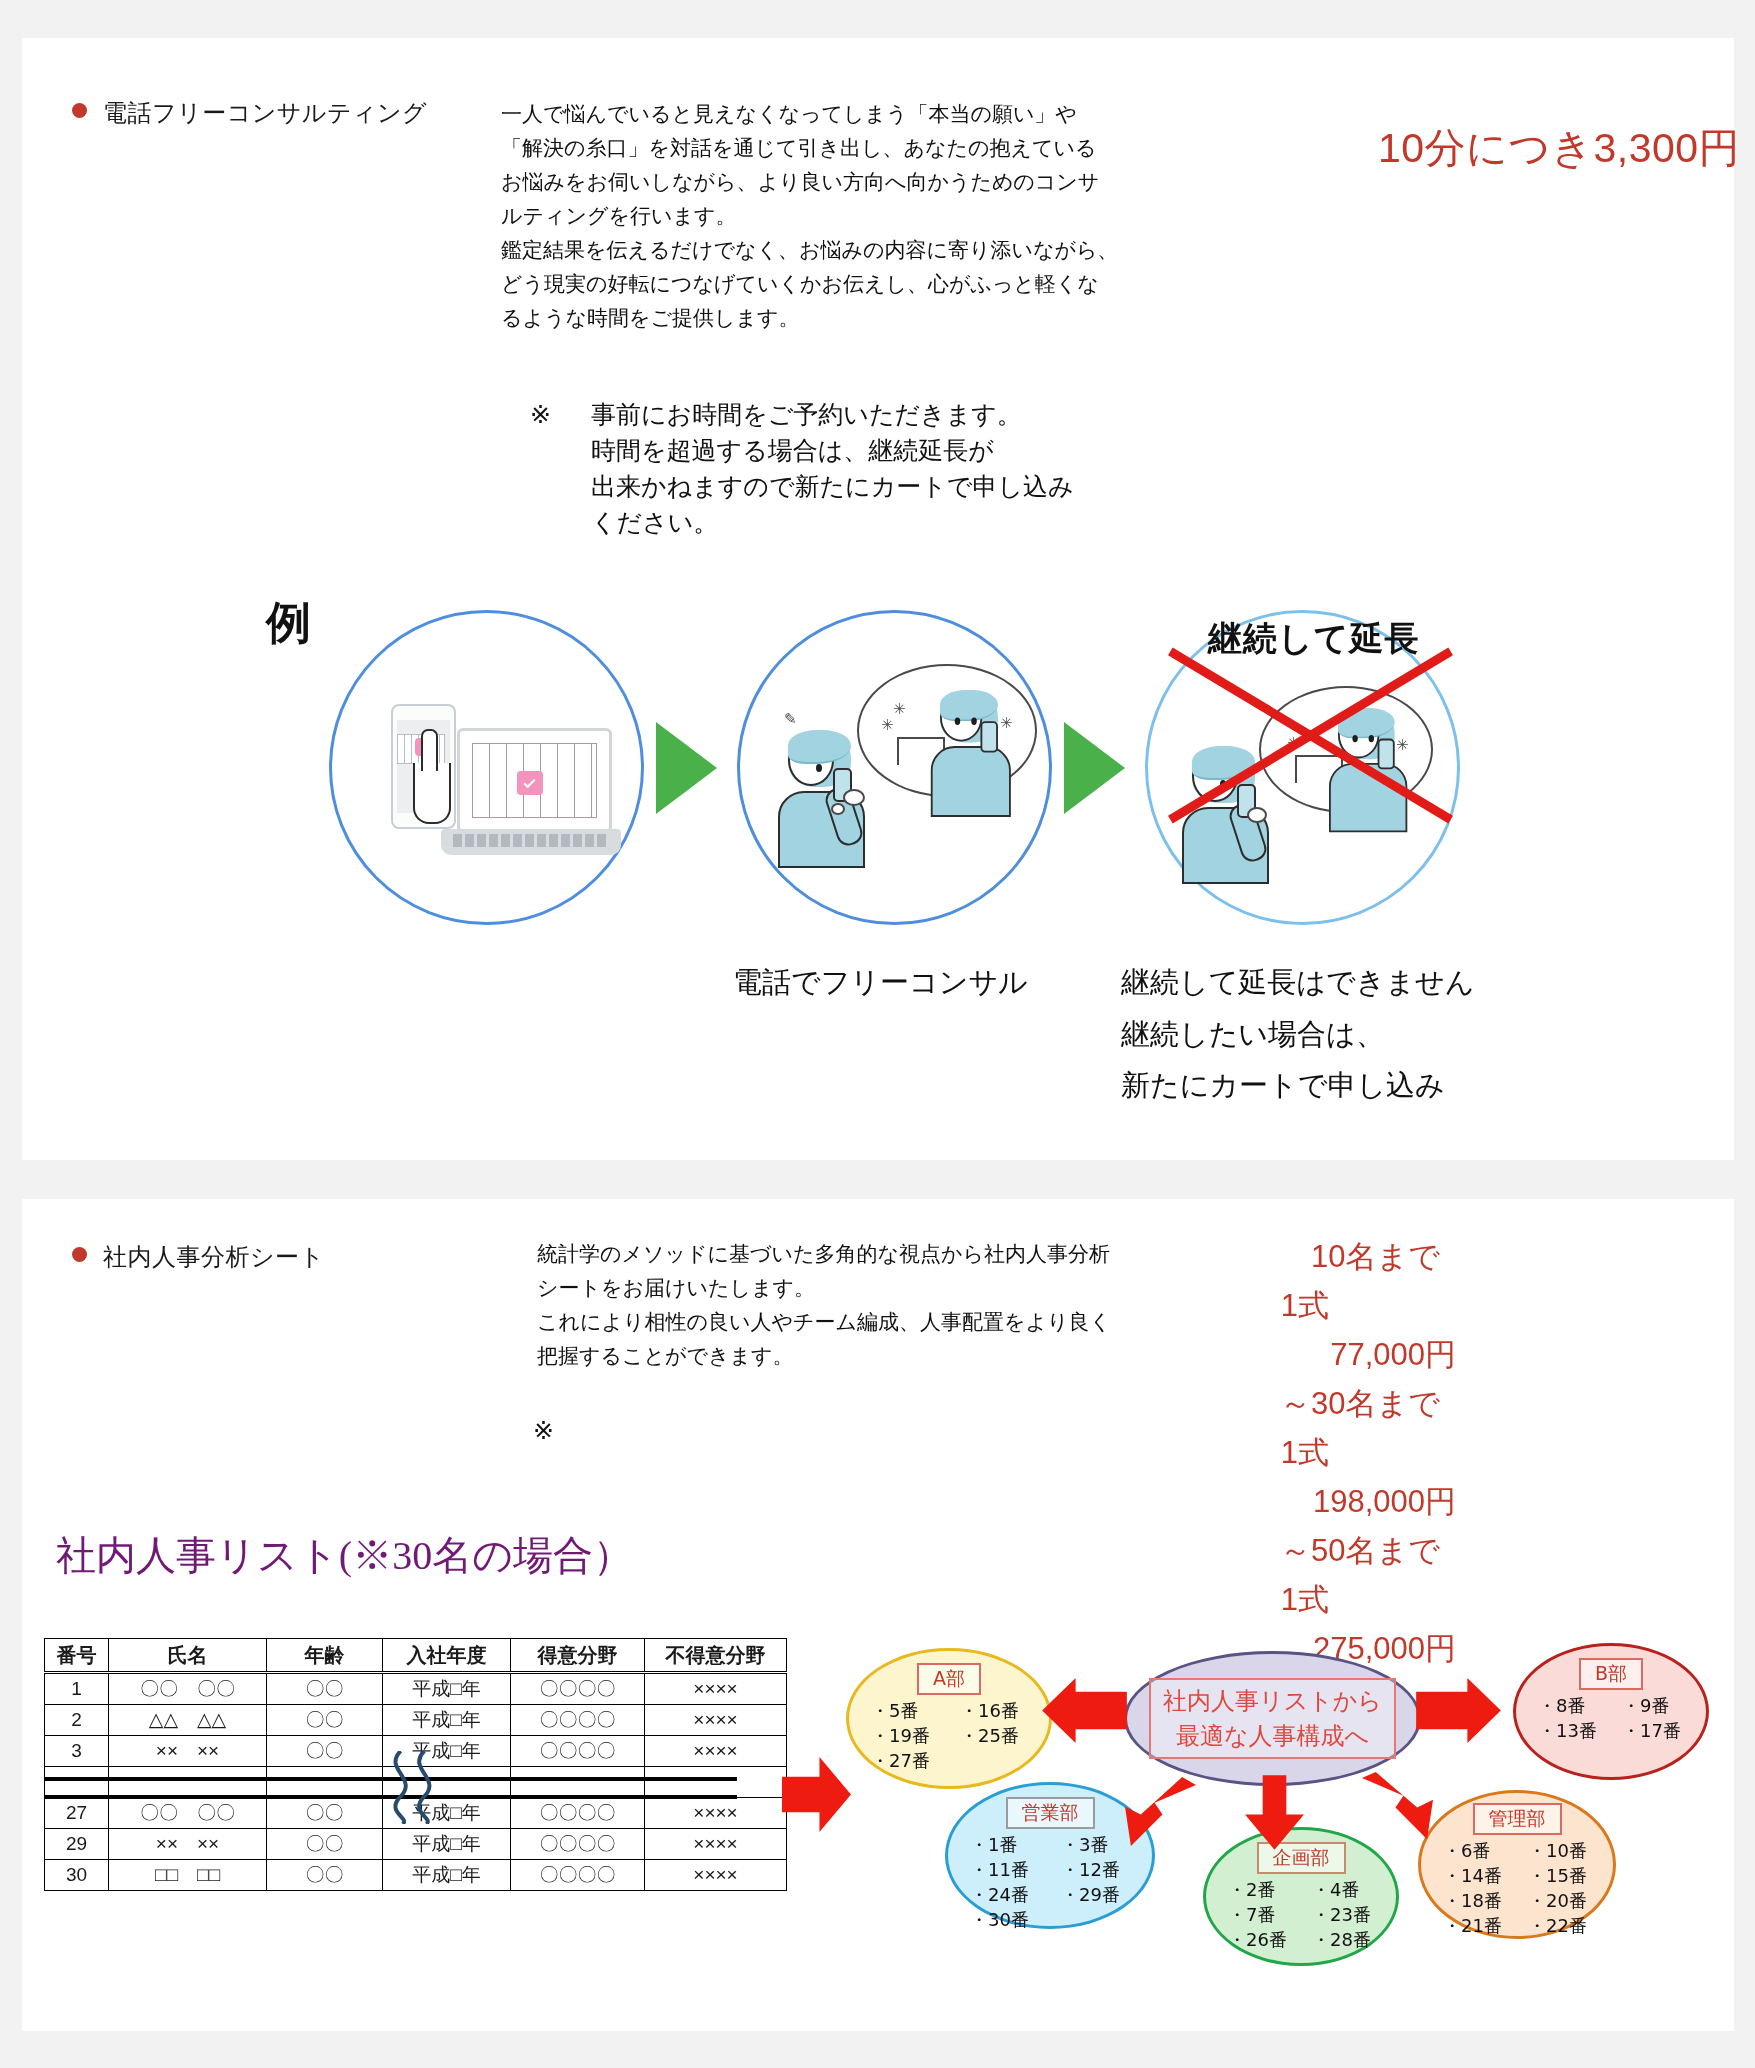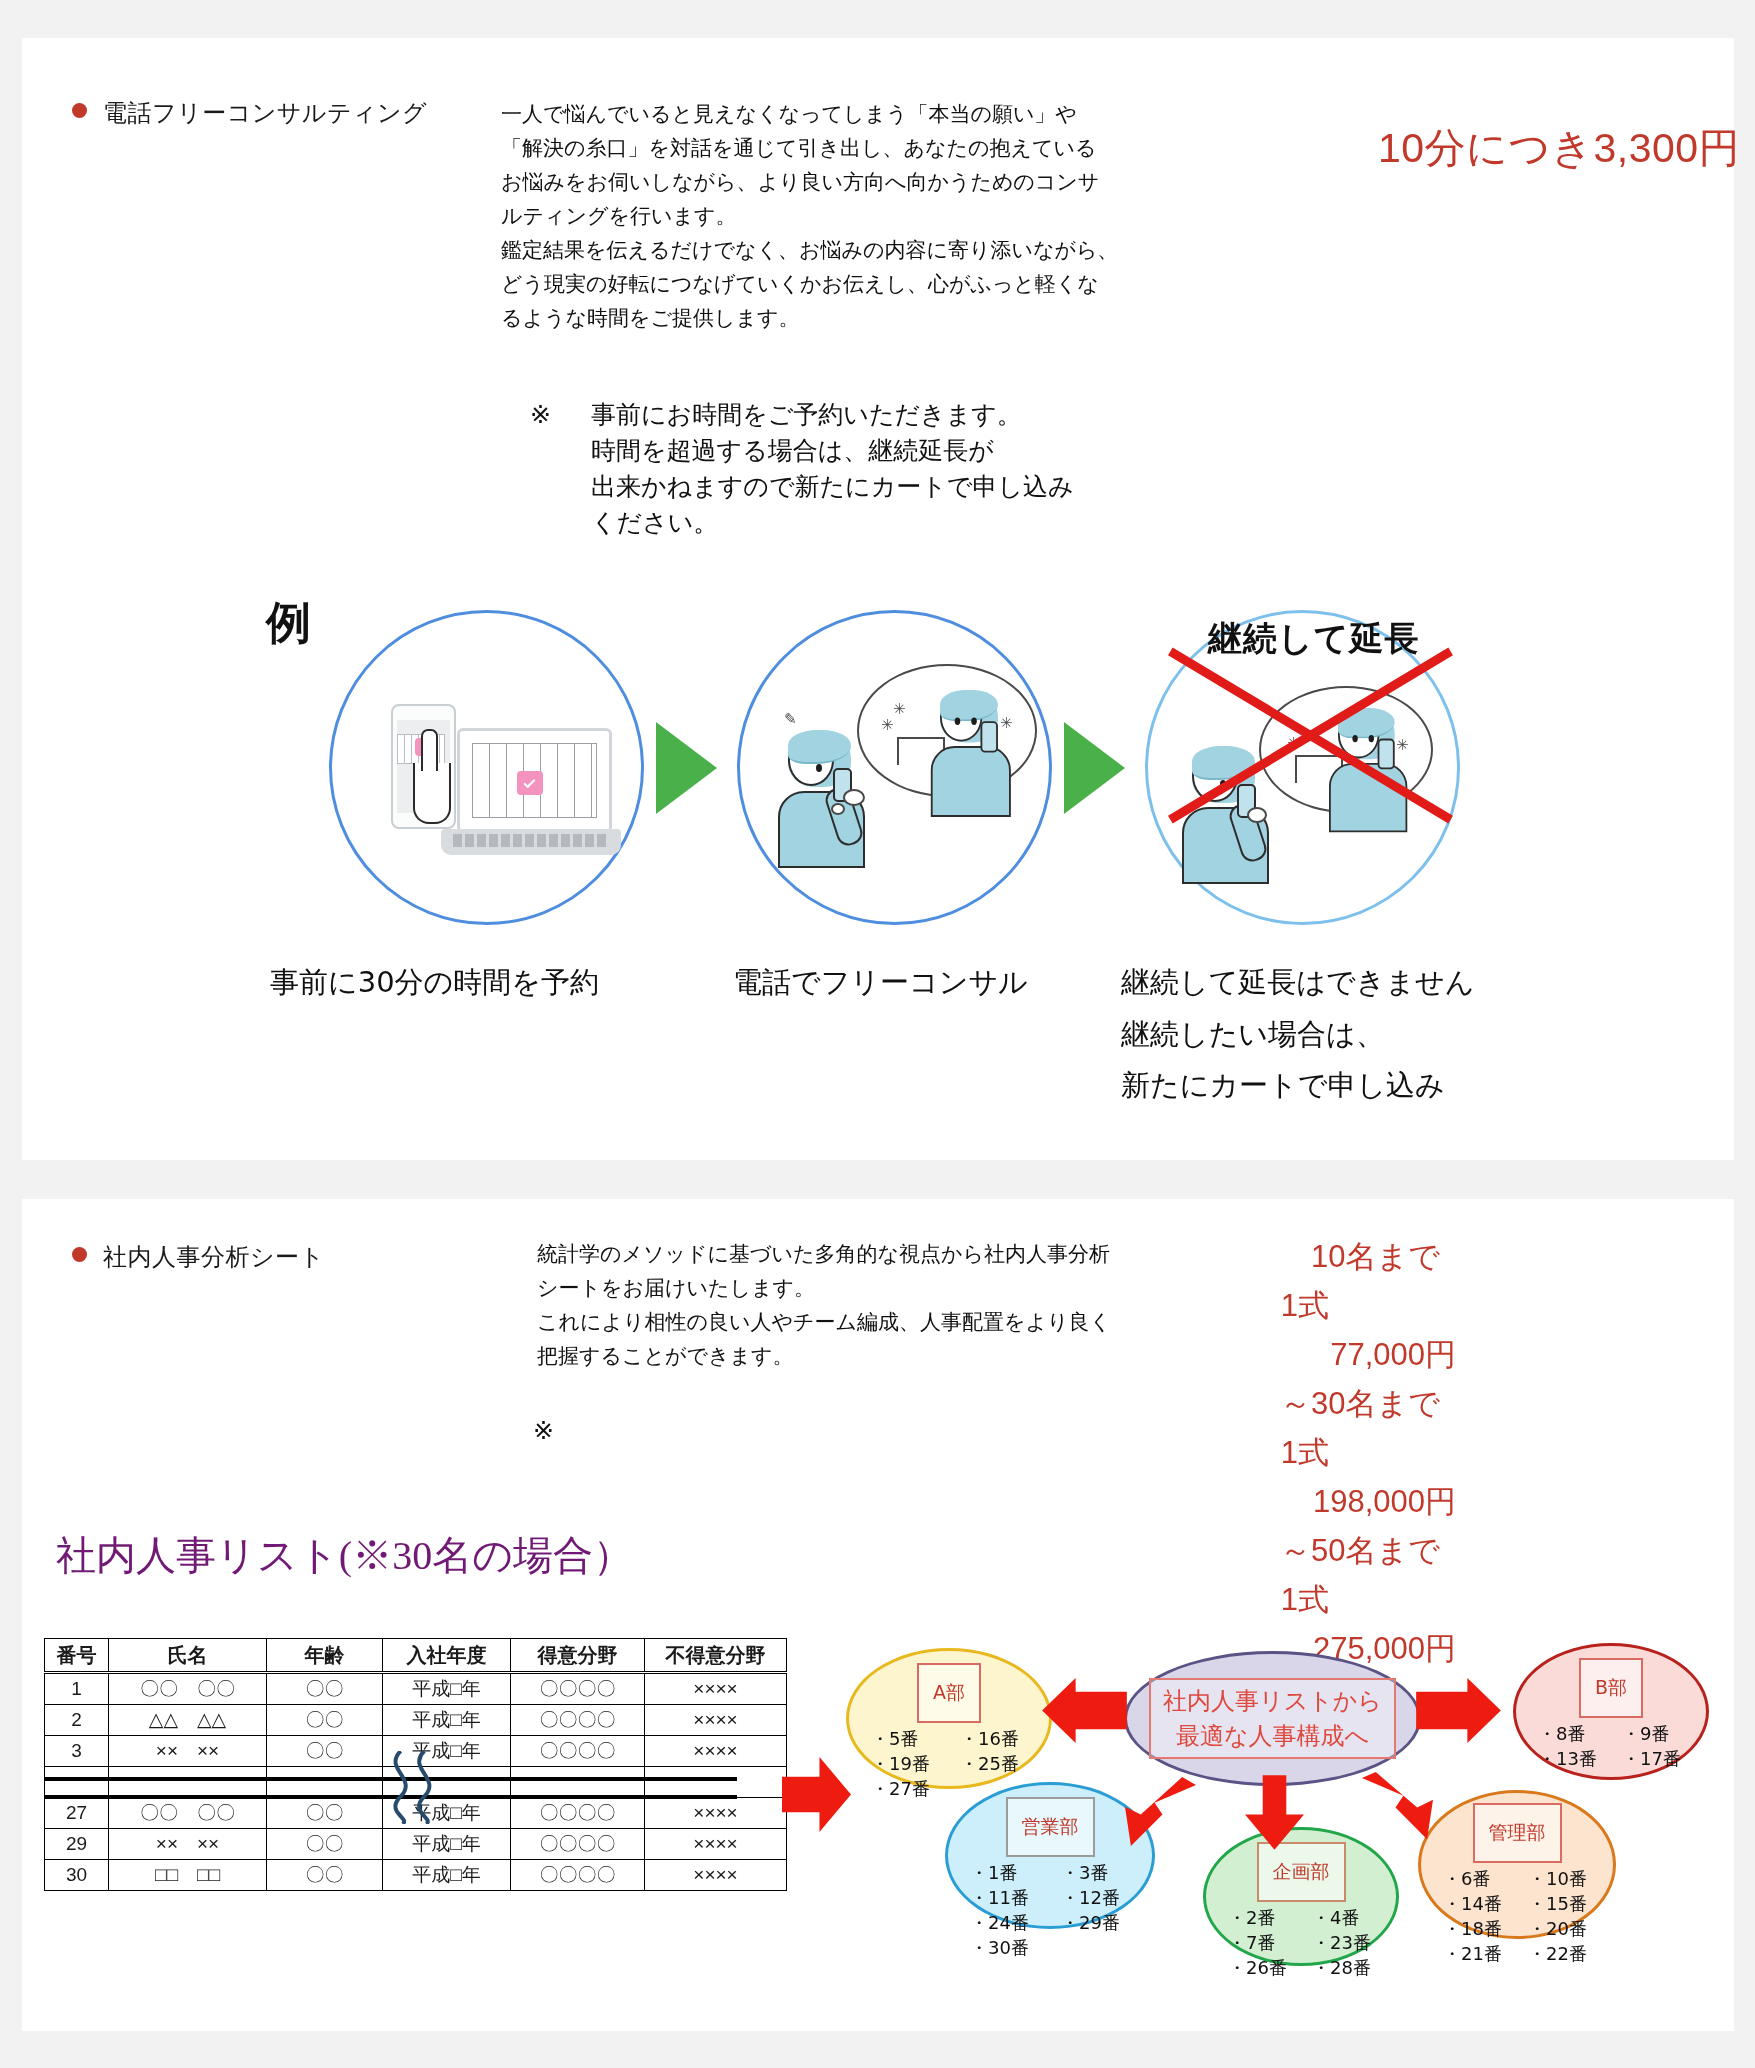--- a/index.html
+++ b/index.html
@@ -347,21 +347,21 @@
 
   
   .dept {
     position:absolute;
     border-radius: 50%;
     box-sizing: border-box;
     text-align:center;
   }
   .dept-label {
     display:inline-block;
-    padding: 15px 14px;
+    padding: 1px 14px;
     font-size: 19px;
     color: #c0392b;
     background: rgba(255,255,255,.55);
     font-family:"DejaVu Sans", sans-serif;
     white-space: nowrap;
     text-align: center;
   }
   .dept-items {
     display:grid;
     grid-template-columns: 1fr 1fr;
@@ -524,21 +524,20 @@
     </div>
     <div class="tdot" style="left:99px; top:194px; width:16px; height:12px;"></div>
   </div>
 
   <div class="x-caption" style="left:1186px; top:578px;">継続して延長</div>
   <div class="red-x-line" style="left:1125px; top:693px; width:327px;
        transform: rotate(31deg);"></div>
   <div class="red-x-line" style="left:1125px; top:693px; width:327px;
        transform: rotate(-31deg);"></div>
 
-  <div class="bub-caption" style="left:248px; top:919px;">事前に30分の時間を予約</div>
   <div class="bub-caption" style="left:711px; top:919px;">電話でフリーコンサル</div>
   <div class="bub-caption" style="left:1099px; top:919px;">継続して延長はできません
 継続したい場合は、
 新たにカートで申し込み</div>
 </div>
 
 <div class="section" id="section-hr">
 
   <div class="svc-head" style="left:50px; top:42px;">
     <span class="bullet-dot"></span>

